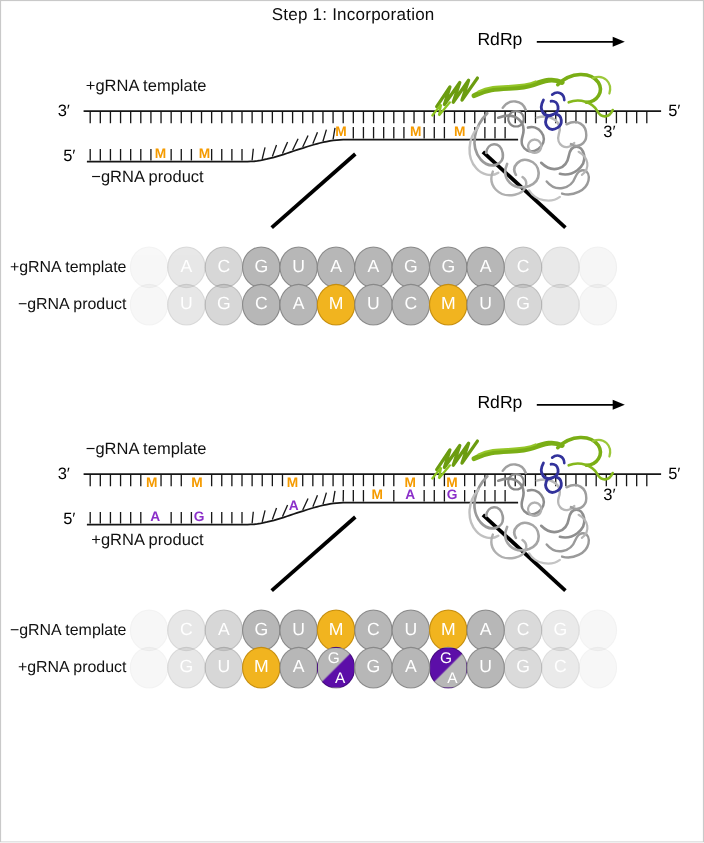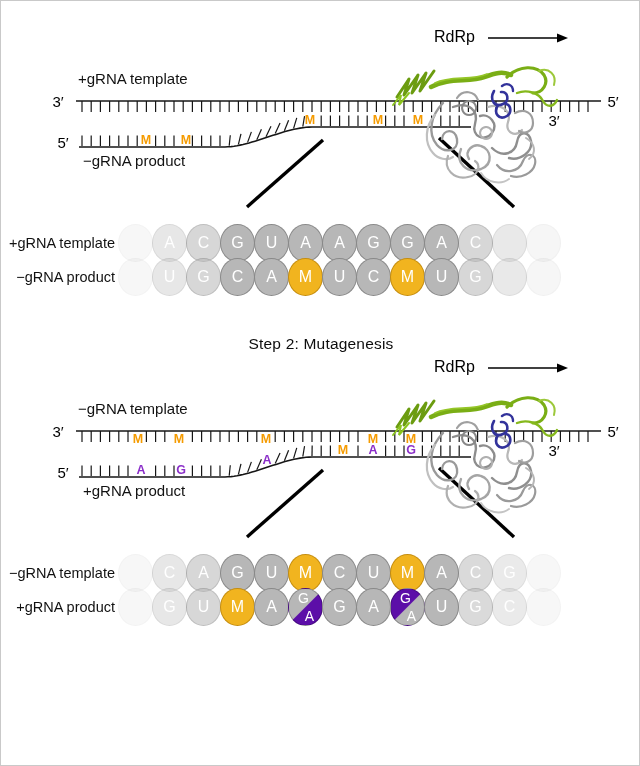--- a/index.html
+++ b/index.html
@@ -76,20 +76,21 @@
         <path d="M107,52 C102,60 108,68 116,63 C121,60 120,52 115,51" stroke="#32329B" stroke-width="2.6"></path>
         <path d="M111,33 C116,29 122,32 122,38" stroke="#32329B" stroke-width="2.4"></path>
       </g>
     </symbol>
   </defs>
 </svg>
 
 <div id="fig">
 
   <section class="step" style="top:0">
+    <div class="title">Step 1: Incorporation</div>
     <span class="rdrp">RdRp</span>
     <span class="strandlbl sl-t">+gRNA template</span>
     <span class="strandlbl sl-p">−gRNA product</span>
     <span class="end e-tl">3′</span>
     <span class="end e-tr">5′</span>
     <span class="end e-pl">5′</span>
     <span class="end e-pr">3′</span>
     <svg class="strands" width="640" height="330" viewBox="0 0 640 330">
         <line x1="75" y1="100" x2="600" y2="100" class="strand-line"></line>
         <line x1="81" y1="100" x2="81" y2="111" class="tick"></line>
@@ -220,21 +221,20 @@
       <span class="circ" style="left: 321px; top: 257px; opacity: 1;">U</span>
       <span class="circ" style="left: 355px; top: 257px; opacity: 1;">C</span>
       <span class="circ orange" style="left: 389px; top: 257px; opacity: 1;">M</span>
       <span class="circ" style="left: 423px; top: 257px; opacity: 1;">U</span>
       <span class="circ" style="left: 457px; top: 257px; opacity: 0.55;">G</span>
       <span class="circ" style="left: 491px; top: 257px; opacity: 0.3;"></span>
       <span class="circ" style="left: 525px; top: 257px; opacity: 0.12;"></span>
     </section>
 
   <section class="step" style="top:330px">
-    <div class="title">Step 2: Mutagenesis</div>
     <span class="rdrp">RdRp</span>
     <span class="strandlbl sl-t">−gRNA template</span>
     <span class="strandlbl sl-p">+gRNA product</span>
     <span class="end e-tl">3′</span>
     <span class="end e-tr">5′</span>
     <span class="end e-pl">5′</span>
     <span class="end e-pr">3′</span>
     <svg class="strands" width="640" height="330" viewBox="0 0 640 330">
         <line x1="75" y1="100" x2="600" y2="100" class="strand-line"></line>
         <line x1="81" y1="100" x2="81" y2="111" class="tick"></line>

